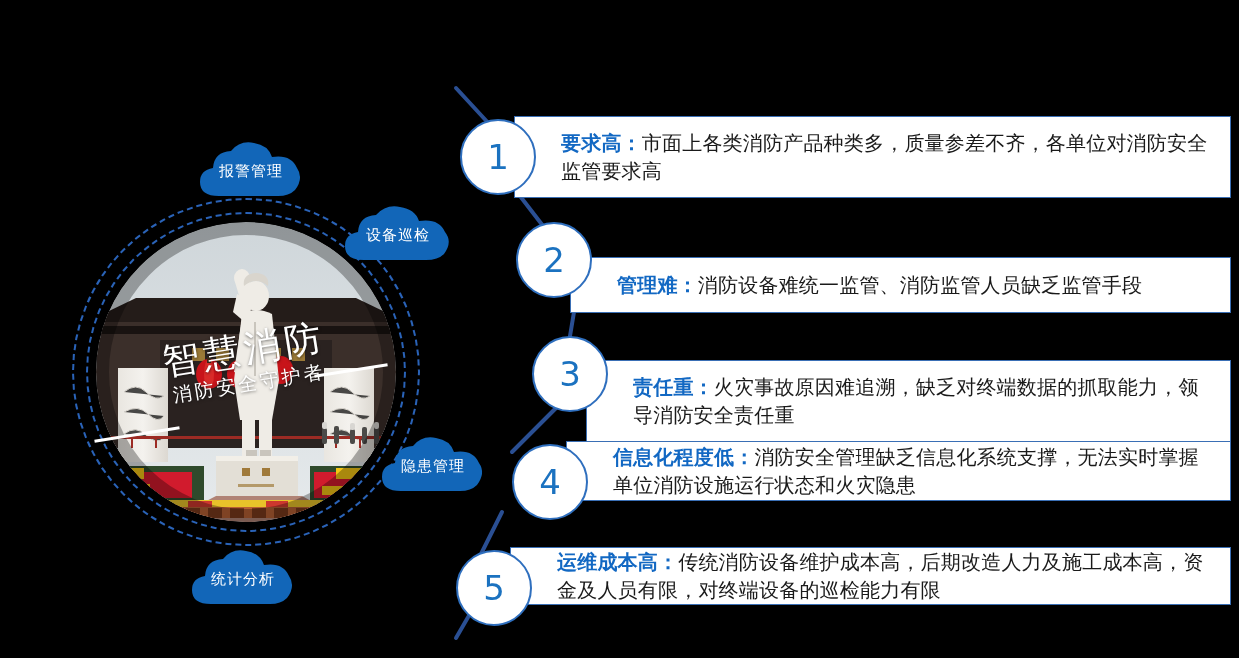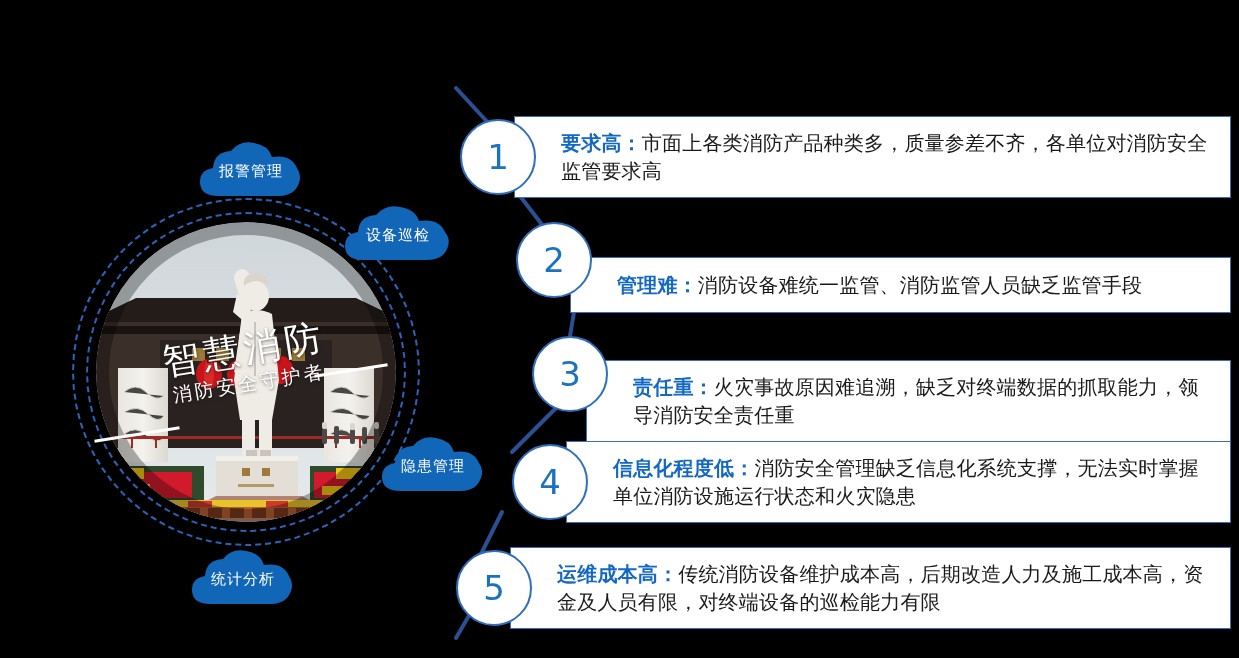--- a/index.html
+++ b/index.html
@@ -333,30 +333,30 @@
     <div class="row">
       <div class="bar" style="left:146px;top:333px;width:645px;height:82px;margin-top:27px;">
         <div class="bar-text" style="padding-left:46px;">
           <span class="hl">责任重：</span><span>火灾事故原因难追溯，缺乏对终端数据的抓取能力，领导消防安全责任重</span>
         </div>
       </div>
       <div class="num-circle" style="left:92px;top:336px;">3</div>
     </div>
 
     <div class="row">
-      <div class="bar" style="left:126px;top:441px;width:665px;height:82px;">
+      <div class="bar" style="left:126px;top:441px;width:665px;height:60px;">
         <div class="bar-text" style="padding-left:46px;">
           <span class="hl">信息化程度低：</span><span>消防安全管理缺乏信息化系统支撑，无法实时掌握单位消防设施运行状态和火灾隐患</span>
         </div>
       </div>
       <div class="num-circle" style="left:72px;top:444px;">4</div>
     </div>
 
     <div class="row">
-      <div class="bar" style="left:70px;top:547px;width:721px;height:82px;">
+      <div class="bar" style="left:70px;top:547px;width:721px;height:58px;">
         <div class="bar-text" style="padding-left:46px;">
           <span class="hl">运维成本高：</span><span>传统消防设备维护成本高，后期改造人力及施工成本高，资金及人员有限，对终端设备的巡检能力有限</span>
         </div>
       </div>
       <div class="num-circle" style="left:16px;top:550px;">5</div>
     </div>
 
   </div>
 </div>
 

